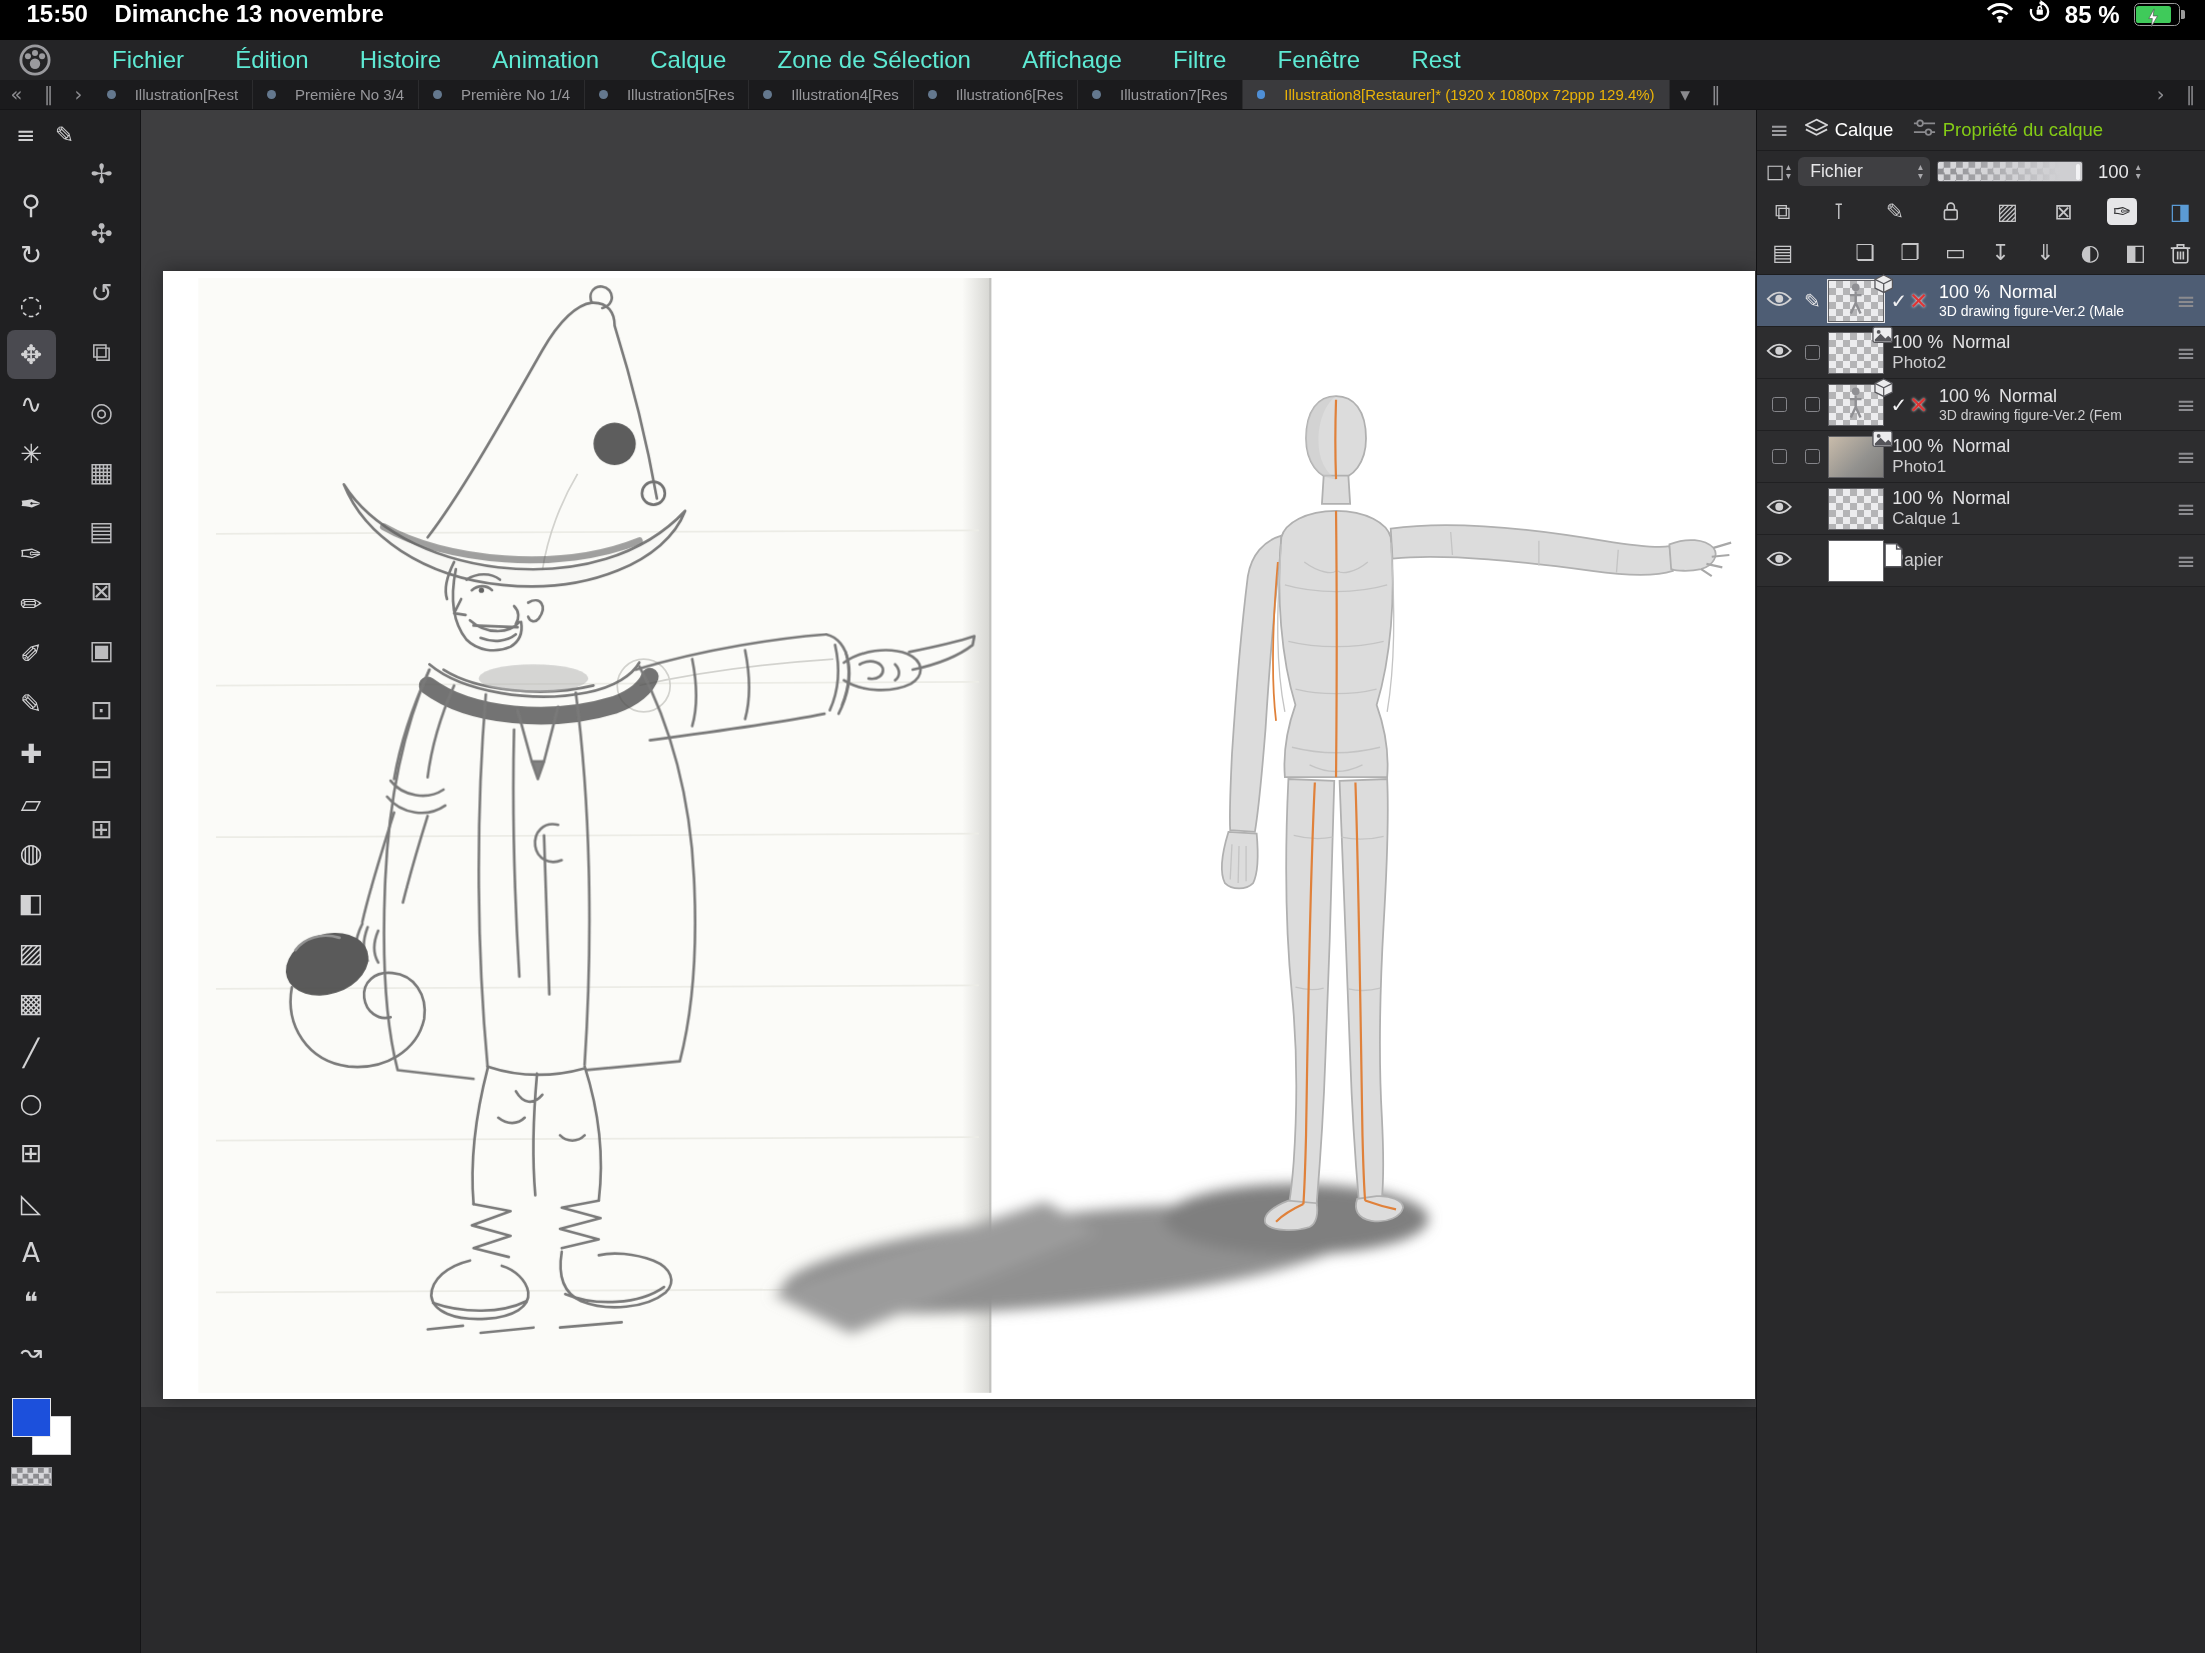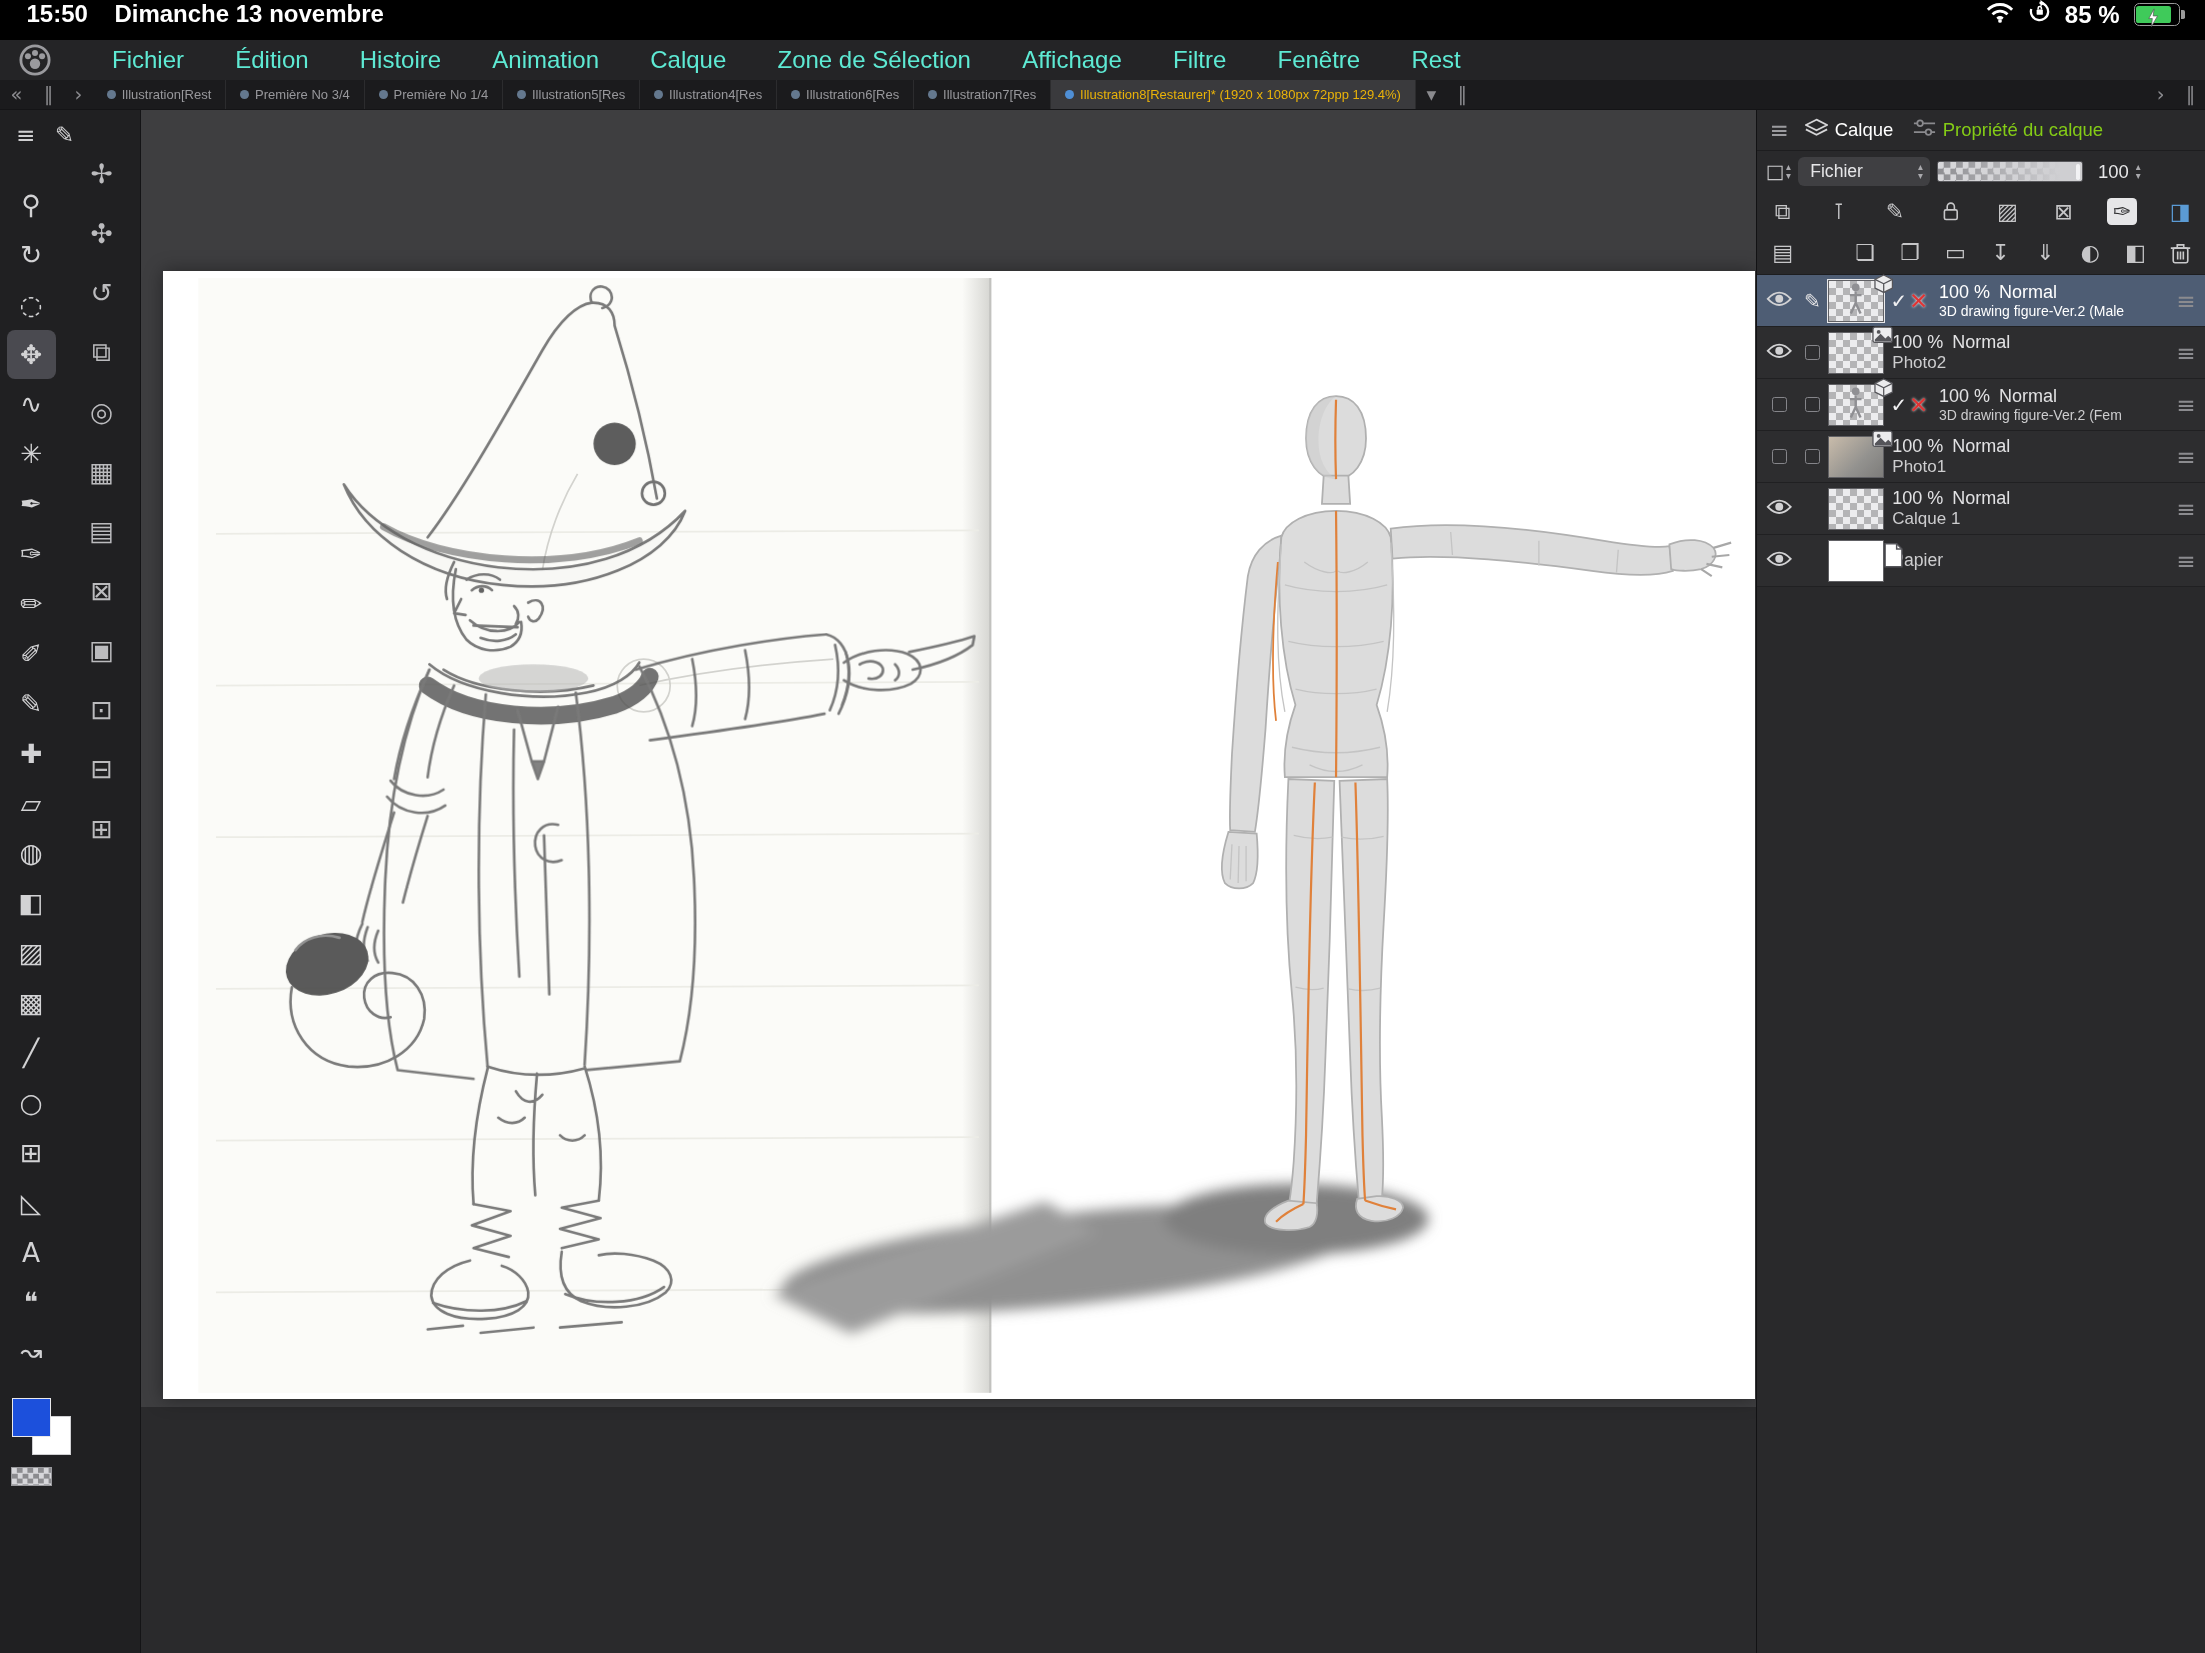--- a/index.html
+++ b/index.html
@@ -18,21 +18,21 @@
   
   .menu-bar{position:absolute;top:40px;left:0;width:2206px;height:41px;background:#242426;display:flex;align-items:center;padding-left:19.4px;border-bottom:0.9px solid #1a1a1c}
   .logo{display:flex;align-items:center;margin-right:35px}
   .menus{display:flex;align-items:center}
   .menu-item{font-size:24px;color:#5eead4;padding:0 25.6px;white-space:nowrap}
 
   
   .tab-bar{position:absolute;top:80px;left:0;width:2206px;height:30px;background:#1b1b1d;display:flex;align-items:stretch;border-bottom:0.9px solid #141416}
   .tb-ctrl{display:flex;align-items:center;justify-content:center;color:#8a8a8e;font-size:19.4px;padding:0 10.6px;flex:none}
   .tabs{display:flex;align-items:stretch;flex:none}
-  .tab{display:flex;align-items:center;gap:6px;padding:0 14px;font-size:13px;color:#98989c;border-right:0.9px solid #2c2c2e;white-space:nowrap;flex:none}
+  .tab{display:flex;align-items:center;gap:19px;padding:0 14px;font-size:15px;color:#98989c;border-right:0.9px solid #2c2c2e;white-space:nowrap;flex:none}
   .tab.active{background:#3a3a3d;color:#eab308}
   .dot{width:8.8px;height:8.8px;border-radius:50%;background:#64788e;flex:none}
   .tab.active .dot{background:#4f8fd6}
   .tb-spacer{flex:1}
 
   
   .toolbar{position:absolute;left:0;top:110px;bottom:0;width:141px;background:#202022;border-right:0.9px solid #141416}
   .tb-head{display:flex;gap:19.4px;padding:12.4px 0 0 16px;font-size:23px;color:#cfcfd1}
   .tool-col{position:absolute}
   #tool-col1{left:0;top:69px;width:62px}

